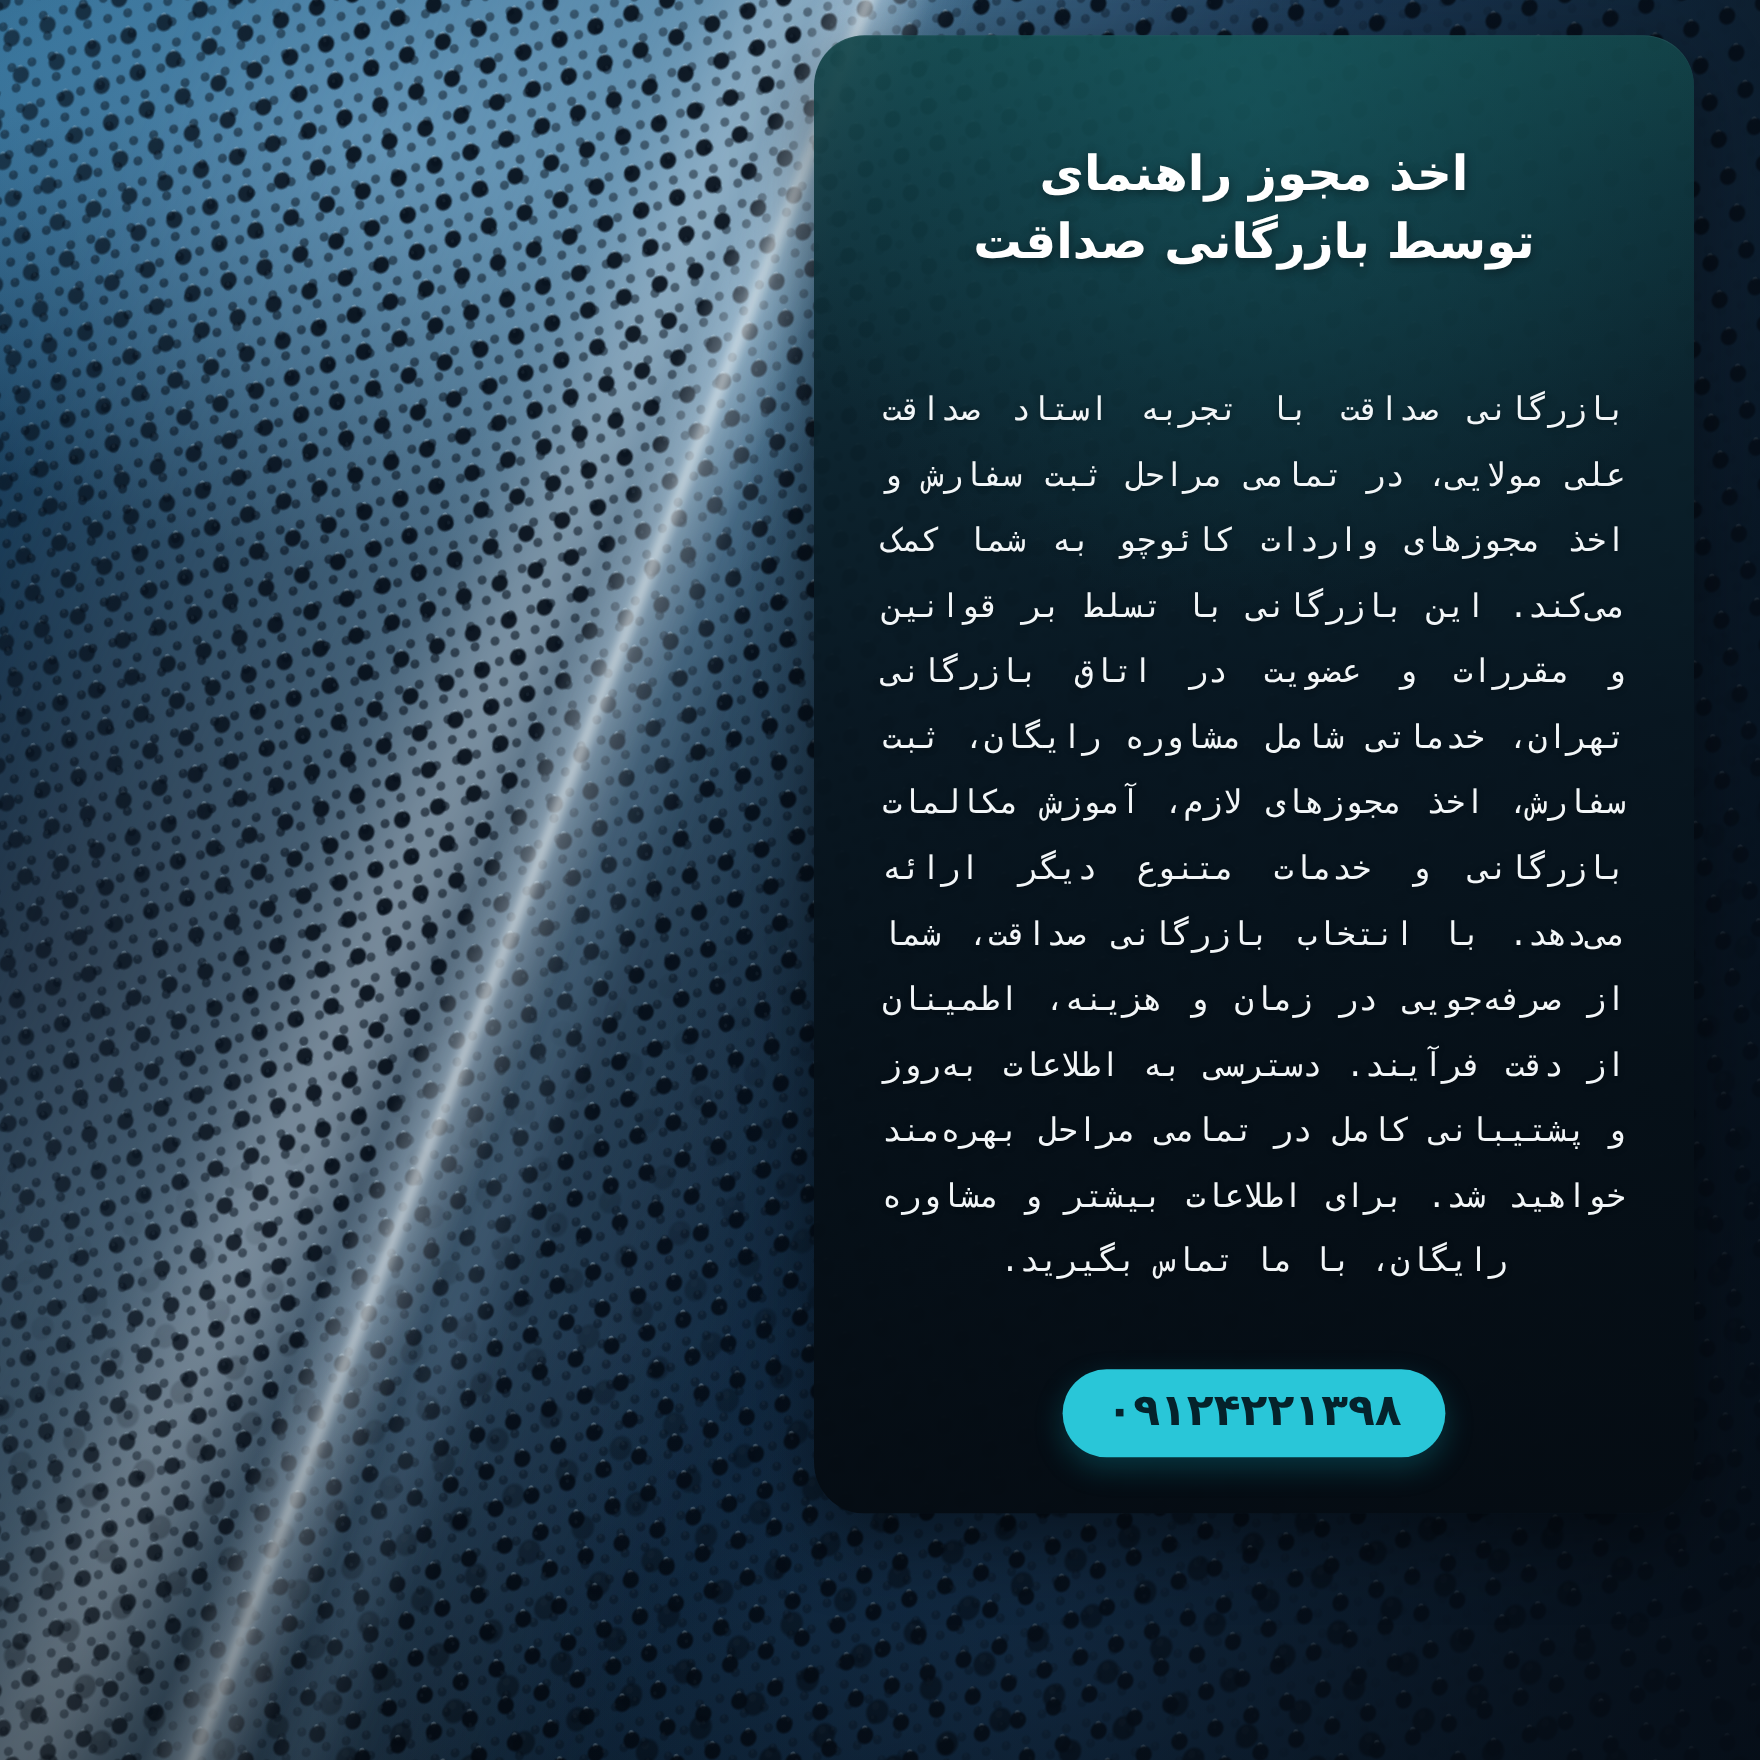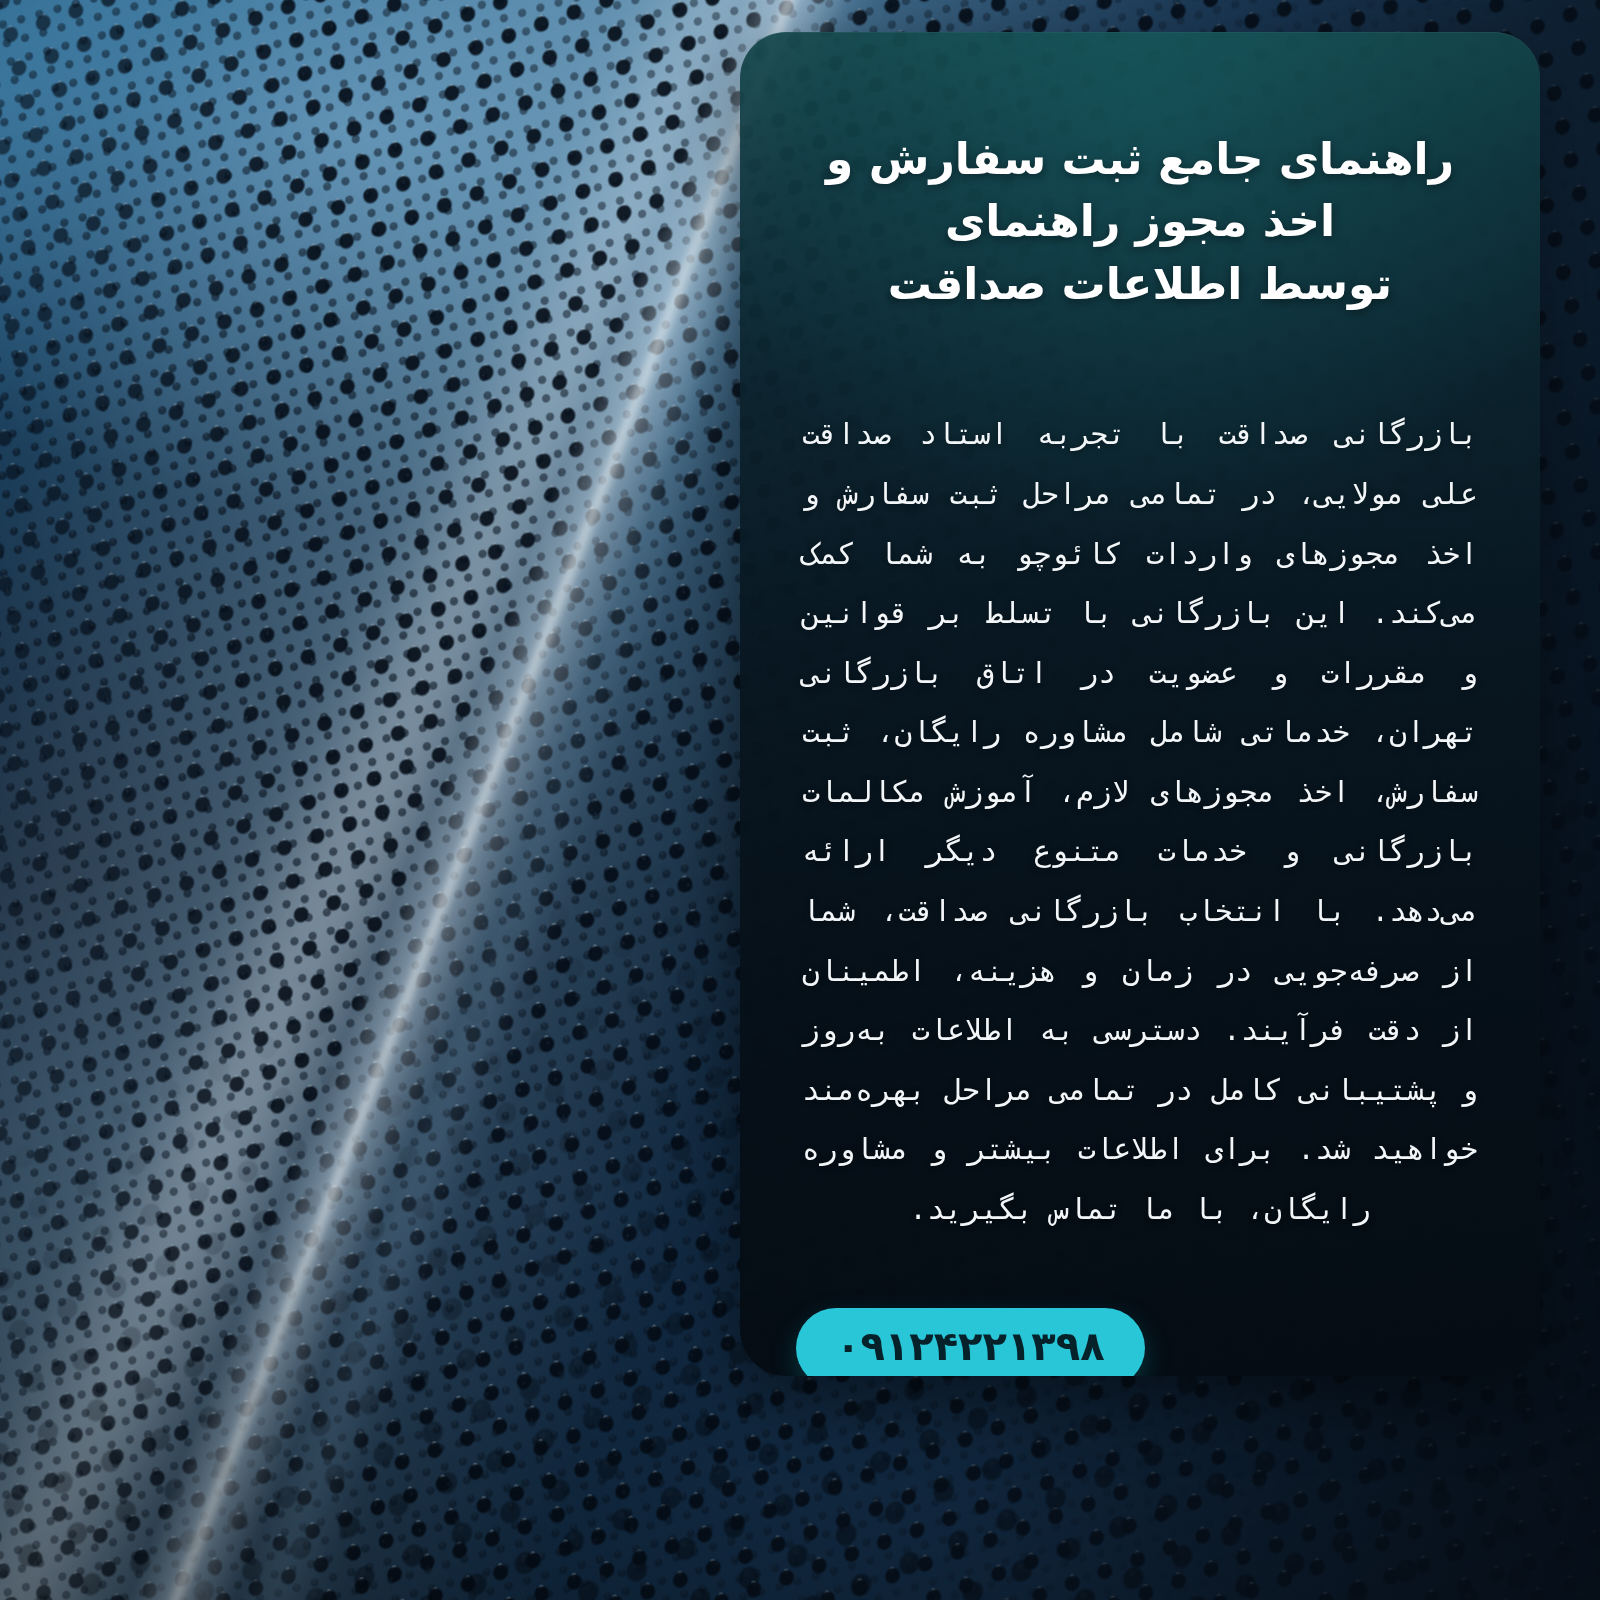--- a/index.html
+++ b/index.html
@@ -195,21 +195,21 @@
     font-weight:bold;
     font-size:33px;
     letter-spacing:0.4px;
     direction:ltr;
   }
 
   
   .phone-wrap {
     margin-top:66px;
     display:flex;
-    justify-content:flex-end;
+    justify-content:center;
   }
   .phone-pill {
     min-width:274px;
     padding:13px 40px 17px;
     border-radius:40px;
     background:#29c6d8;
     color:#05222b;
     font-family:"DejaVu Sans", sans-serif;
     font-weight:bold;
     font-size:40px;
@@ -238,23 +238,22 @@
     <div class="seam"></div>
     <div class="photo-vignette"></div>
   </div>
 
   <section class="card">
     <div class="card-glow"></div>
 
     <div class="card-inner">
 
       <h1 class="title">
-        <span class="line">راهنمای جامع ثبت سفارش و</span>
         <span class="line">اخذ مجوز راهنمای</span>
-        <span class="line">توسط اطلاعات صداقت</span>
+        <span class="line">توسط بازرگانی صداقت</span>
       </h1>
 
       <p class="body-text">بازرگانی صداقت با تجربه استاد صداقت علی مولایی، در تمامی مراحل ثبت سفارش و اخذ مجوزهای واردات کائوچو به شما کمک می‌کند. این بازرگانی با تسلط بر قوانین و مقررات و عضویت در اتاق بازرگانی تهران، خدماتی شامل مشاوره رایگان، ثبت سفارش، اخذ مجوزهای لازم، آموزش مکالمات بازرگانی و خدمات متنوع دیگر ارائه می‌دهد. با انتخاب بازرگانی صداقت، شما از صرفه‌جویی در زمان و هزینه، اطمینان از دقت فرآیند. دسترسی به اطلاعات به‌روز و پشتیبانی کامل در تمامی مراحل بهره‌مند خواهید شد. برای اطلاعات بیشتر و مشاوره رایگان، با ما تماس بگیرید.</p>
 
 
       <div class="phone-wrap">
         <div class="phone-pill">۰۹۱۲۴۲۲۱۳۹۸</div>
       </div>
 
       <div class="spacer"></div>

